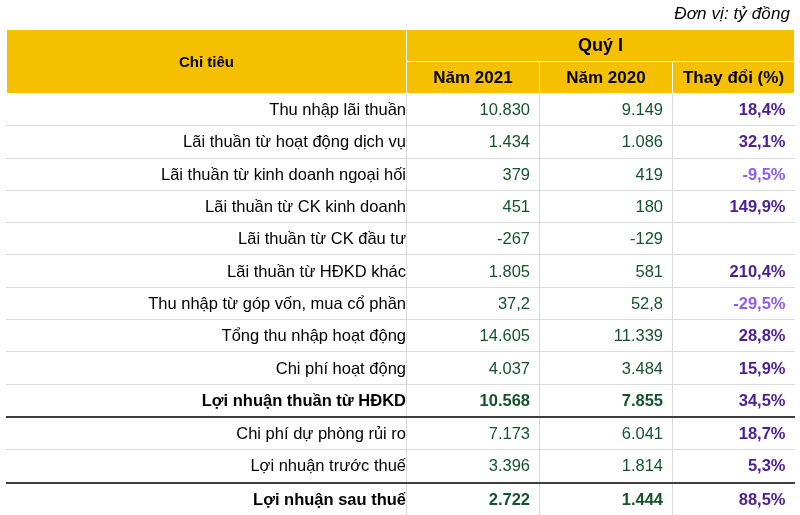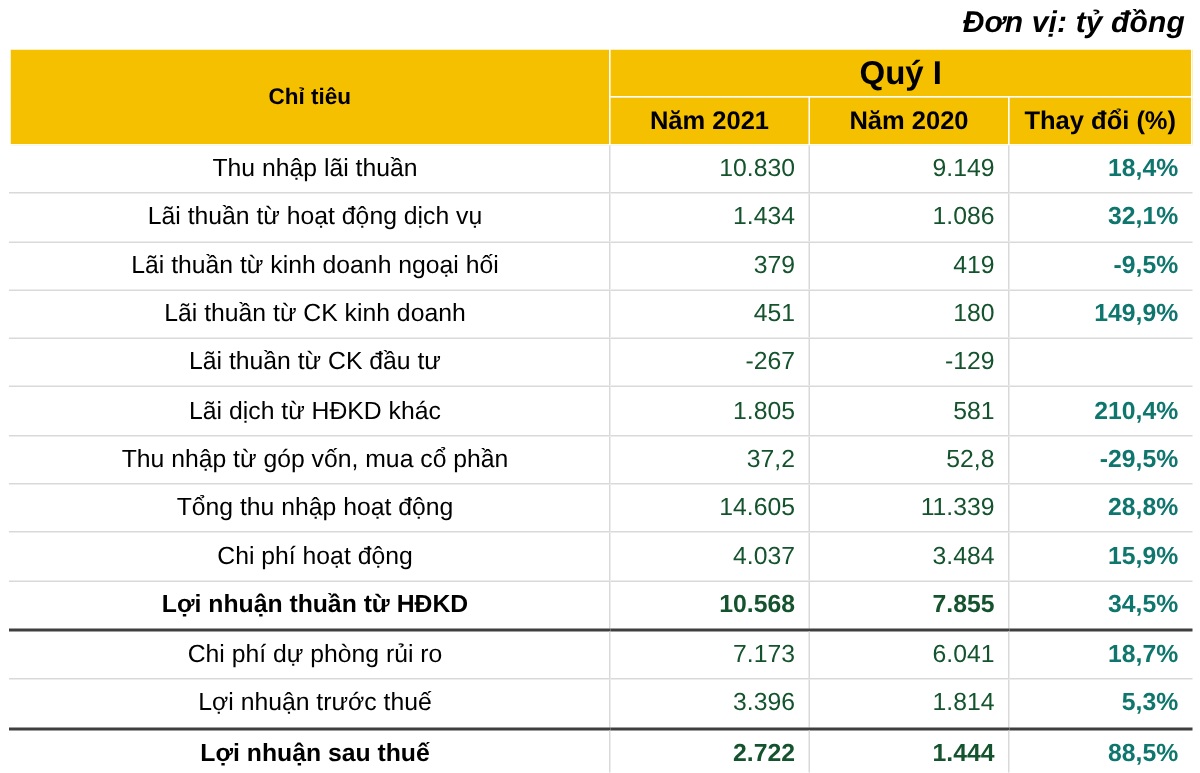--- a/index.html
+++ b/index.html
@@ -17,22 +17,22 @@
   .sheet {
     width: 800px;
     height: 515px;
     position: relative;
     box-sizing: border-box;
     padding: 0 6px;
   }
   .unit-note {
     text-align: right;
     font-style: italic;
-    font-weight: bold;
-    font-size: 20px;
+    font-weight: normal;
+    font-size: 17px;
     color: #000;
     padding: 4px 4px 5px 0;
     letter-spacing: 0.1px;
   }
   table.fin {
     border-collapse: collapse;
     width: 788px;
     table-layout: fixed;
     font-size: 16.5px;
   }
@@ -52,50 +52,50 @@
     font-weight: bold;
     text-align: center;
     font-size: 17px;
     height: 31px;
     border: 1px solid #ffffff;
   }
   thead th.chitieu {
     font-size: 15px;
   }
   thead th.quy {
-    font-size: 22px;
+    font-size: 18px;
   }
   tbody td {
     height: 31.3px;
     border-top: 1px solid #d9d9d9;
     border-bottom: 1px solid #d9d9d9;
     border-left: none;
     border-right: none;
     background: #ffffff;
   }
   tbody td.label {
-    text-align: center;
+    text-align: right;
     padding-left: 7px;
     font-size: 16.5px;
     color: #000;
   }
   tbody td.num {
     text-align: right;
     padding-right: 9px;
     font-size: 16.5px;
     color: #14532d;
   }
   tbody td.pct {
     text-align: right;
     padding-right: 9px;
     font-size: 16.5px;
     font-weight: bold;
   }
-  .pos { color: #0f766e; }
-  .neg { color: #0f766e; }
+  .pos { color: #4c1d95; }
+  .neg { color: #8b5cf6; }
   tr.bold td { font-weight: bold; }
   tr.thick-top td {
     border-top: 2px solid #3f3f3f;
   }
   tr.thick-bottom td {
     border-bottom: 2px solid #3f3f3f;
     margin-left: 18px;
   }
   
   tbody td.num, tbody td.pct {
@@ -155,21 +155,21 @@
           <td class="num">180</td>
           <td class="pct pos">149,9%</td>
         </tr>
         <tr>
           <td class="label">Lãi thuần từ CK đầu tư</td>
           <td class="num neg">-267</td>
           <td class="num neg">-129</td>
           <td class="pct pos"></td>
         </tr>
         <tr>
-          <td class="label">Lãi dịch từ HĐKD khác</td>
+          <td class="label">Lãi thuần từ HĐKD khác</td>
           <td class="num">1.805</td>
           <td class="num">581</td>
           <td class="pct pos">210,4%</td>
         </tr>
         <tr>
           <td class="label">Thu nhập từ góp vốn, mua cổ phần</td>
           <td class="num">37,2</td>
           <td class="num">52,8</td>
           <td class="pct neg">-29,5%</td>
         </tr>

